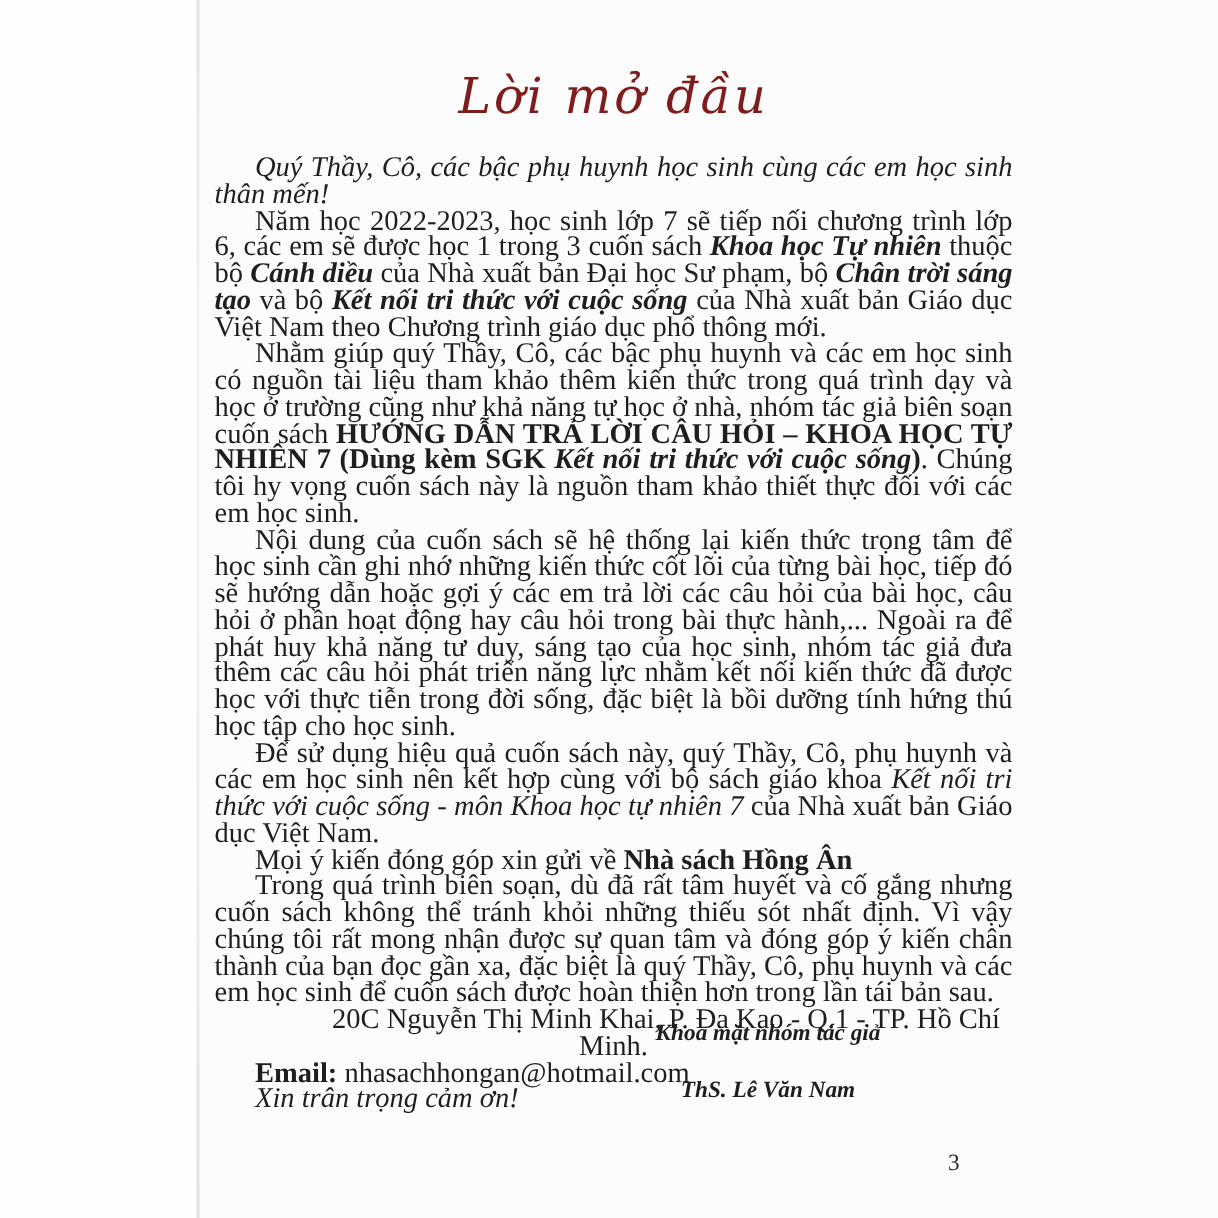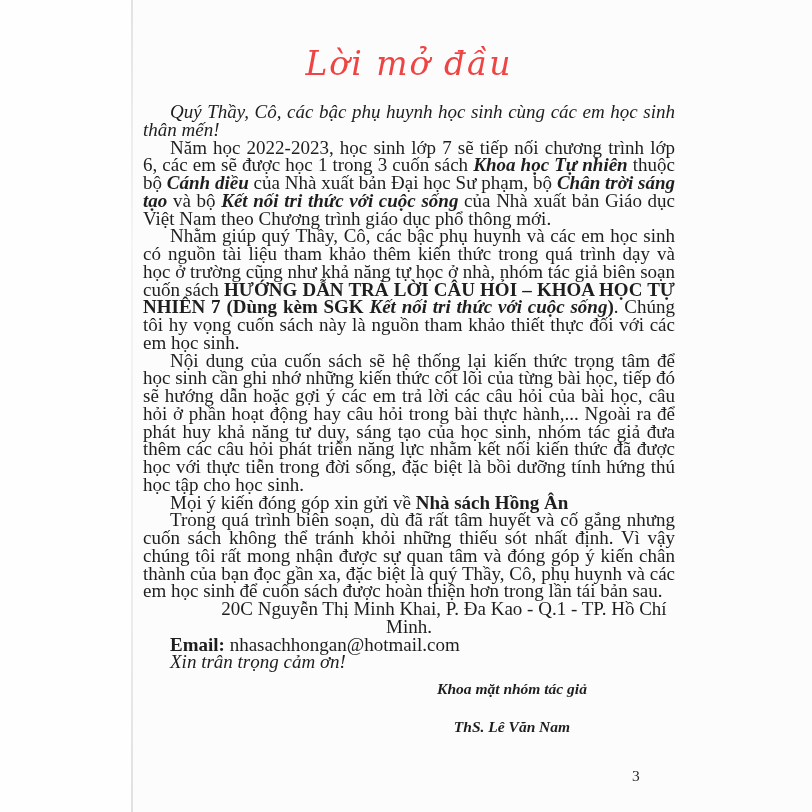--- a/index.html
+++ b/index.html
@@ -27,21 +27,21 @@
       rgba(180,180,180,0.20) 70%,
       rgba(160,160,160,0.30) 100%);
   }
   .title{
     position:absolute;left:142px;top:44px;width:534px;
     text-align:center;
     font-family:"DejaVu Serif",serif;
     font-style:italic;
     font-size:33px;
     letter-spacing:2px;
-    color:#ef4444;
+    color:#7f1d1d;
   }
   .content{
     position:absolute;left:143px;top:103px;width:532px;
     font-size:19px;
     line-height:17.75px;
     text-align:justify;
   }
   .content p{
     margin:0;
     text-indent:27px;
@@ -79,20 +79,21 @@
   <div class="edge-strip"></div>
   <div class="edge-line"></div>
 
   <div class="title">Lời mở đầu</div>
 
   <div class="content">
       <p><span class="s-i">Quý Thầy, Cô, các bậc phụ huynh học sinh cùng các em học sinh thân mến!</span></p>
       <p><span class="s-n">Năm học 2022-2023, học sinh lớp 7 sẽ tiếp nối chương trình lớp 6, các em sẽ được học 1 trong 3 cuốn sách </span><span class="s-bi">Khoa học Tự nhiên</span><span class="s-n"> thuộc bộ </span><span class="s-bi">Cánh diều</span><span class="s-n"> của Nhà xuất bản Đại học Sư phạm, bộ </span><span class="s-bi">Chân trời sáng tạo</span><span class="s-n"> và bộ </span><span class="s-bi">Kết nối tri thức với cuộc sống</span><span class="s-n"> của Nhà xuất bản Giáo dục Việt Nam theo Chương trình giáo dục phổ thông mới.</span></p>
       <p><span class="s-n">Nhằm giúp quý Thầy, Cô, các bậc phụ huynh và các em học sinh có nguồn tài liệu tham khảo thêm kiến thức trong quá trình dạy và học ở trường cũng như khả năng tự học ở nhà, nhóm tác giả biên soạn cuốn sách </span><span class="s-b">HƯỚNG DẪN TRẢ LỜI CÂU HỎI – KHOA HỌC TỰ NHIÊN 7 (Dùng kèm SGK </span><span class="s-bi">Kết nối tri thức với cuộc sống</span><span class="s-b">)</span><span class="s-n">. Chúng tôi hy vọng cuốn sách này là nguồn tham khảo thiết thực đối với các em học sinh.</span></p>
       <p><span class="s-n">Nội dung của cuốn sách sẽ hệ thống lại kiến thức trọng tâm để học sinh cần ghi nhớ những kiến thức cốt lõi của từng bài học, tiếp đó sẽ hướng dẫn hoặc gợi ý các em trả lời các câu hỏi của bài học, câu hỏi ở phần hoạt động hay câu hỏi trong bài thực hành,... Ngoài ra để phát huy khả năng tư duy, sáng tạo của học sinh, nhóm tác giả đưa thêm các câu hỏi phát triển năng lực nhằm kết nối kiến thức đã được học với thực tiễn trong đời sống, đặc biệt là bồi dưỡng tính hứng thú học tập cho học sinh.</span></p>
+      <p><span class="s-n">Để sử dụng hiệu quả cuốn sách này, quý Thầy, Cô, phụ huynh và các em học sinh nên kết hợp cùng với bộ sách giáo khoa </span><span class="s-i">Kết nối tri thức với cuộc sống - môn Khoa học tự nhiên 7</span><span class="s-n"> của Nhà xuất bản Giáo dục Việt Nam.</span></p>
       <p><span class="s-n">Mọi ý kiến đóng góp xin gửi về </span><span class="s-b">Nhà sách Hồng Ân</span></p>
       <p><span class="s-n">Trong quá trình biên soạn, dù đã rất tâm huyết và cố gắng nhưng cuốn sách không thể tránh khỏi những thiếu sót nhất định. Vì vậy chúng tôi rất mong nhận được sự quan tâm và đóng góp ý kiến chân thành của bạn đọc gần xa, đặc biệt là quý Thầy, Cô, phụ huynh và các em học sinh để cuốn sách được hoàn thiện hơn trong lần tái bản sau.</span></p>
       <p class="addr"><span class="s-n">20C Nguyễn Thị Minh Khai, P. Đa Kao - Q.1 - TP. Hồ Chí Minh.</span></p>
       <p><span class="s-b">Email: </span><span class="s-n">nhasachhongan@hotmail.com</span></p>
       <p><span class="s-i">Xin trân trọng cảm ơn!</span></p>
     </div>
 
   <div class="signature">
     <p class="sig-line">Khoa mặt nhóm tác giả</p>
     <p class="sig-line">ThS. Lê Văn Nam</p>

